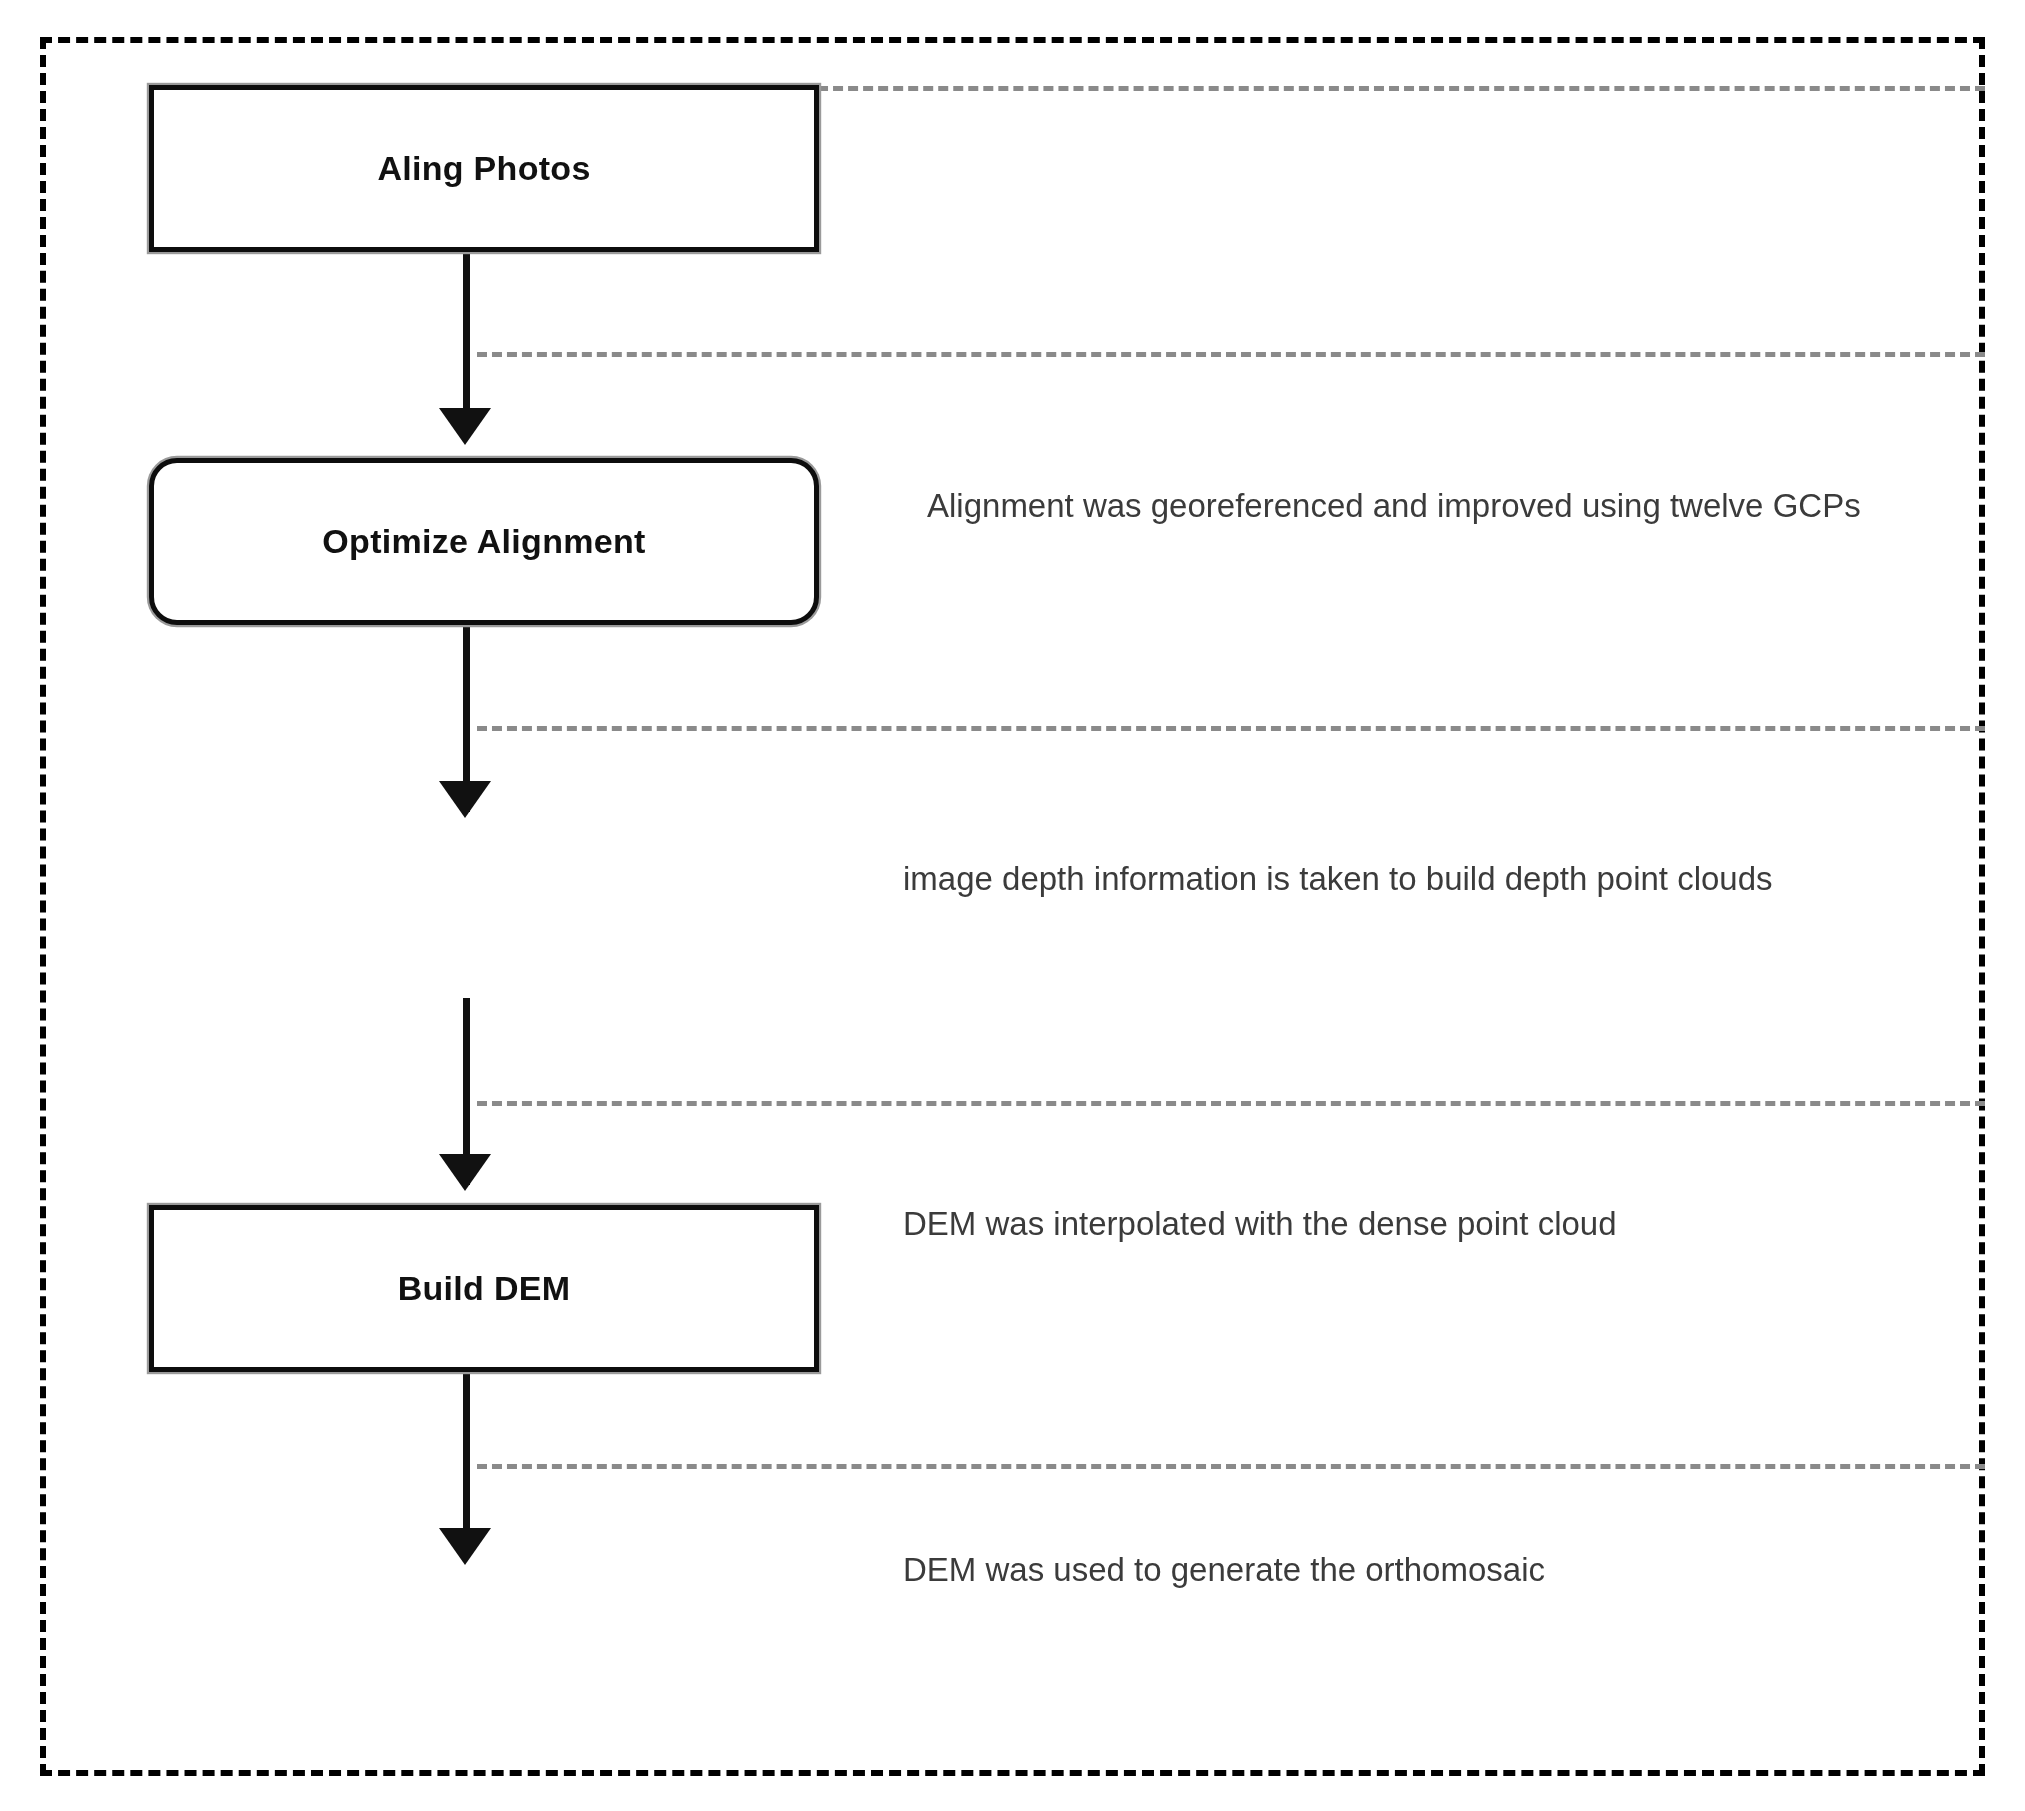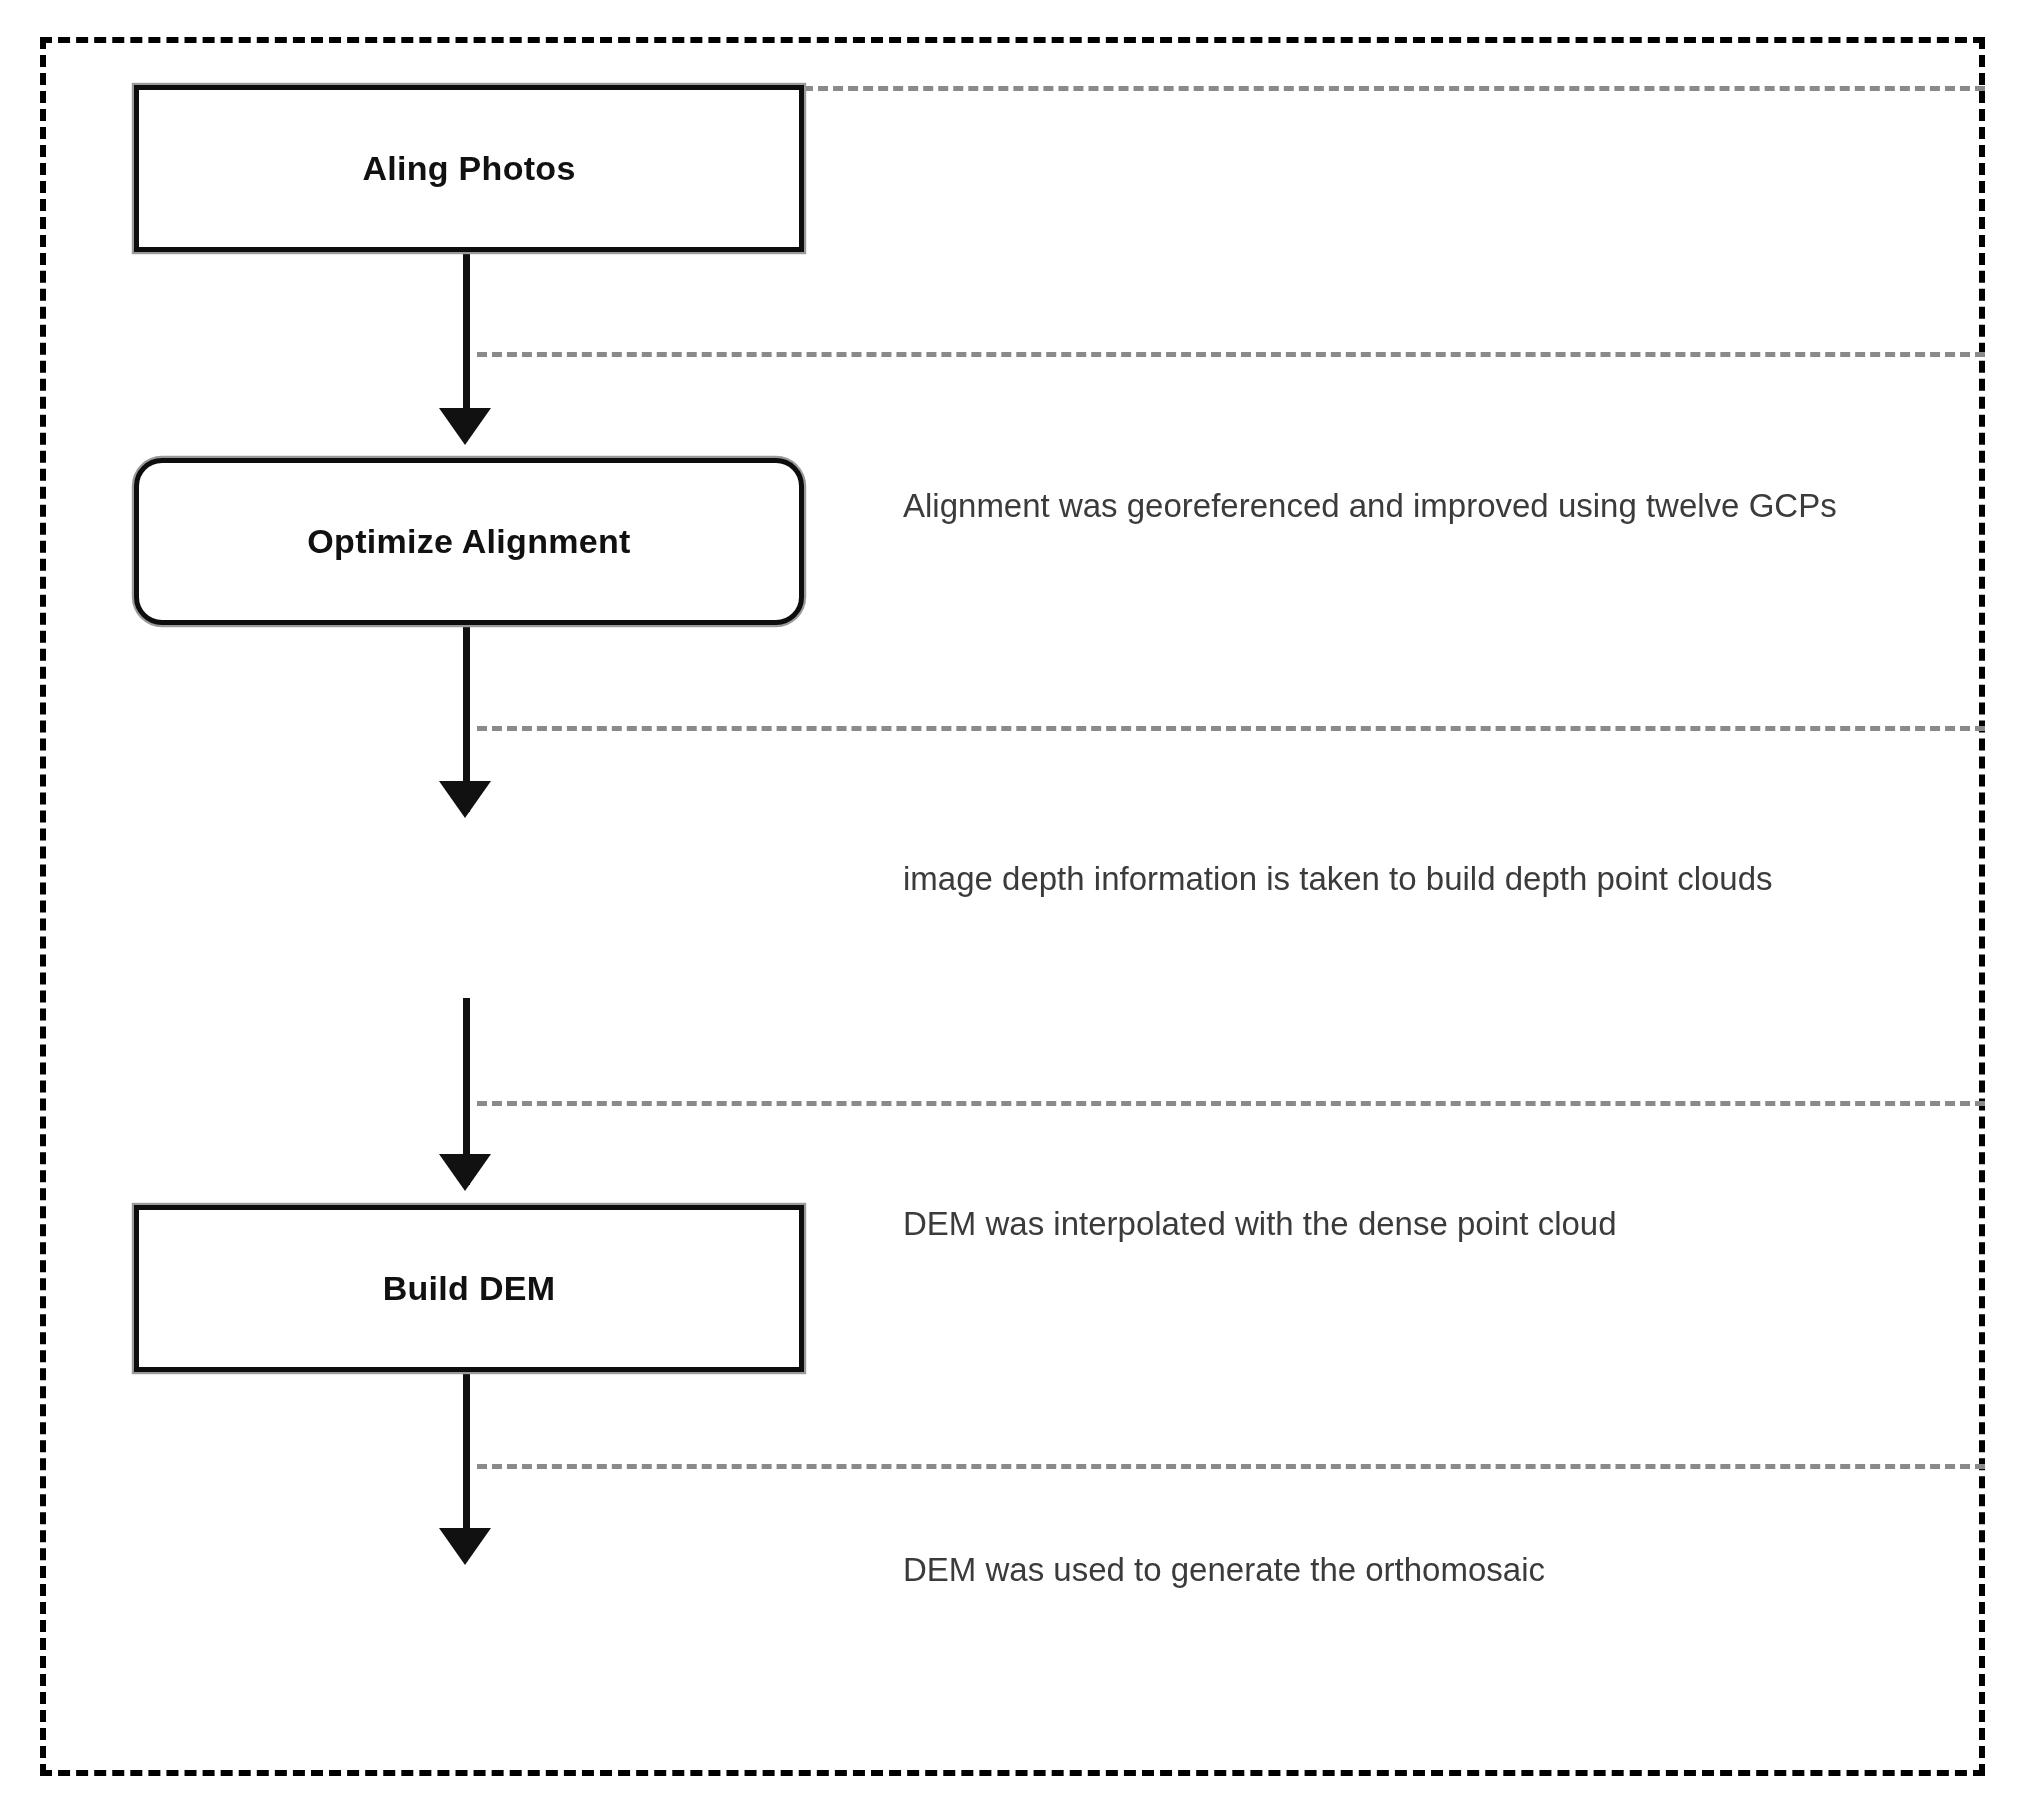--- a/index.html
+++ b/index.html
@@ -34,21 +34,21 @@
   
   .separator {
     position: absolute;
     height: 0;
     border-top: 5px dashed #8a8a8a;
   }
 
   
   .node {
     position: absolute;
-    left: 134px;
+    left: 149px;
     width: 670px;
     height: 167px;
     box-sizing: border-box;
     background: #ffffff;
     border: 5.7px solid #0d0d0d;
     box-shadow: 0 0 0 2.2px #9a9a9a;
     display: flex;
     align-items: center;
     justify-content: center;
   }
@@ -121,21 +121,21 @@
   <div class="node" style="top:458px;border-radius:28px;">
     <span class="node-label">Optimize Alignment</span>
   </div>
 
 
   <div class="node" style="top:1205px;">
     <span class="node-label">Build DEM</span>
   </div>
 
 
-  <div class="annotation" style="top:485px;">Alignment was georeferenced and improved using twelve GCPs</div>
+  <div class="annotation" style="top:485px;margin-left:24px;">Alignment was georeferenced and improved using twelve GCPs</div>
 
   <div class="annotation" style="top:858px;">image depth information is taken to build depth point clouds</div>
 
   <div class="annotation" style="top:1203px;">DEM was interpolated with the dense point cloud</div>
 
   <div class="annotation" style="top:1549px;">DEM was used to generate the orthomosaic</div>
 
 </div>
 
 

